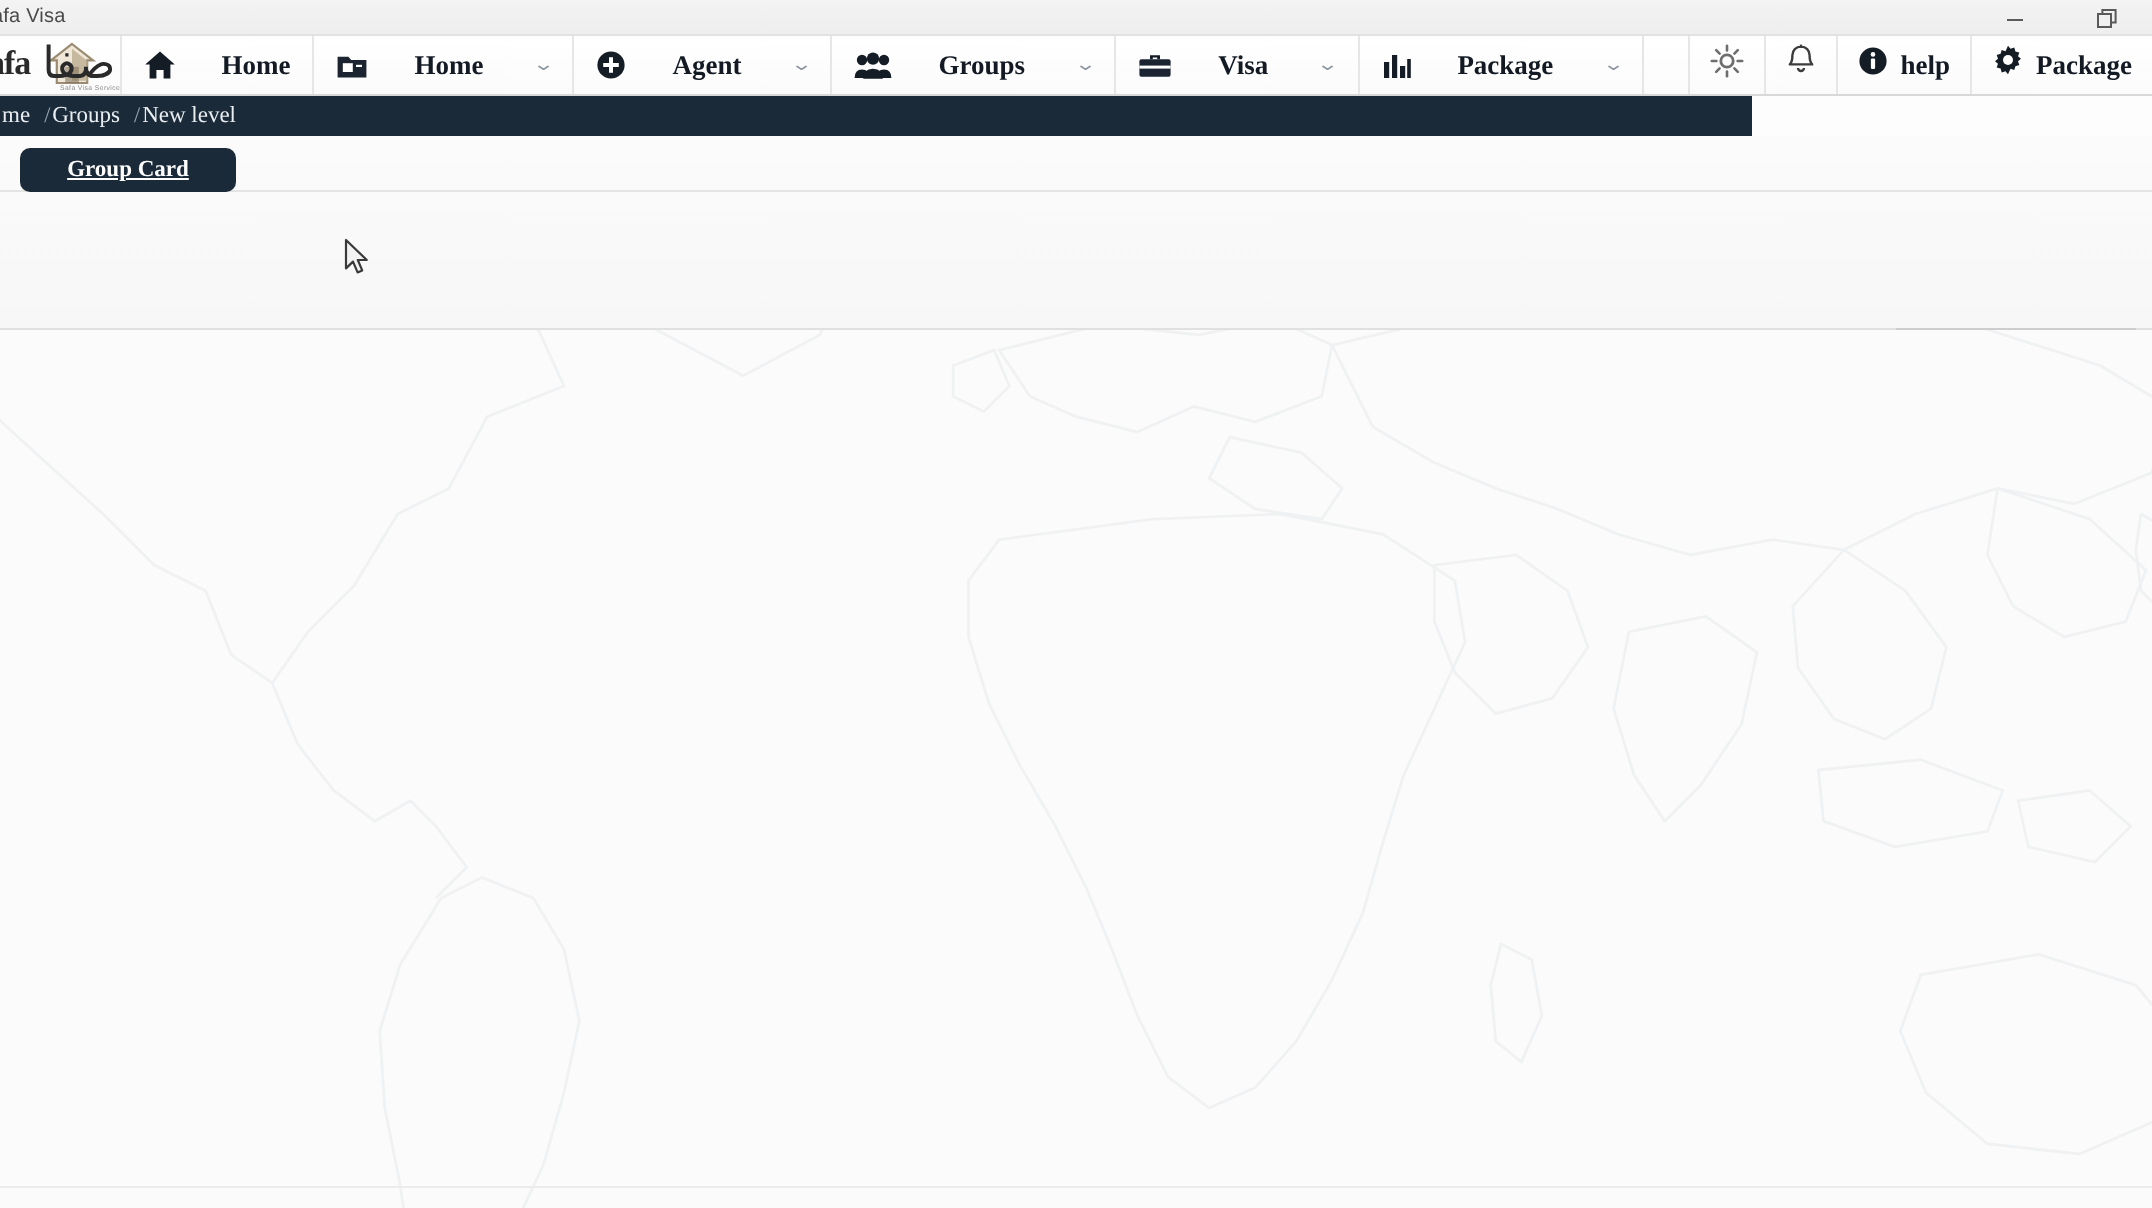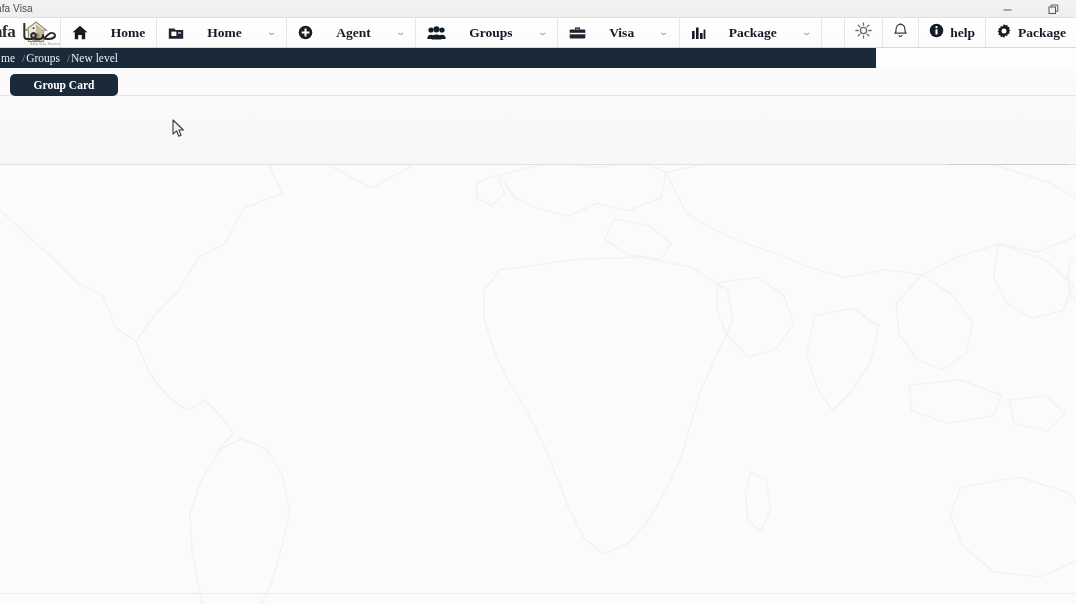--- a/index.html
+++ b/index.html
@@ -179,20 +179,21 @@
     background: #1b2a38;
     border-radius: 5px;
     color: #ffffff;
     font-size: 11.5px;
     font-weight: 700;
     display: flex;
     align-items: center;
     justify-content: center;
     font-family: "Liberation Serif", serif;
     cursor: default;
+    text-decoration: underline;
   }
 
   
   .field {
     position: absolute;
     display: flex;
     align-items: center;
     height: 22px;
   }
   .flabel {

